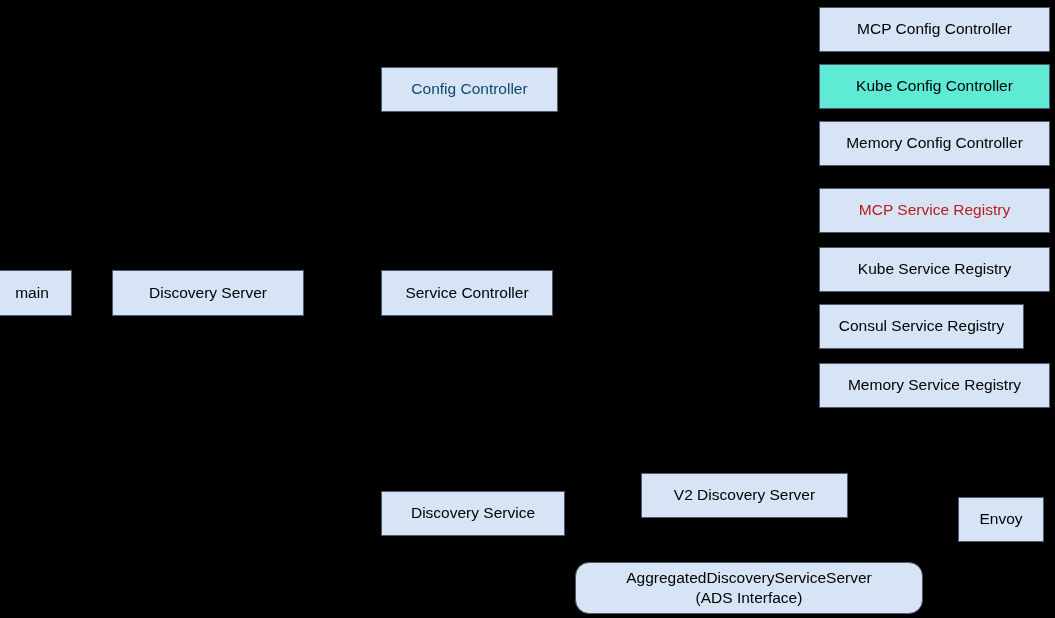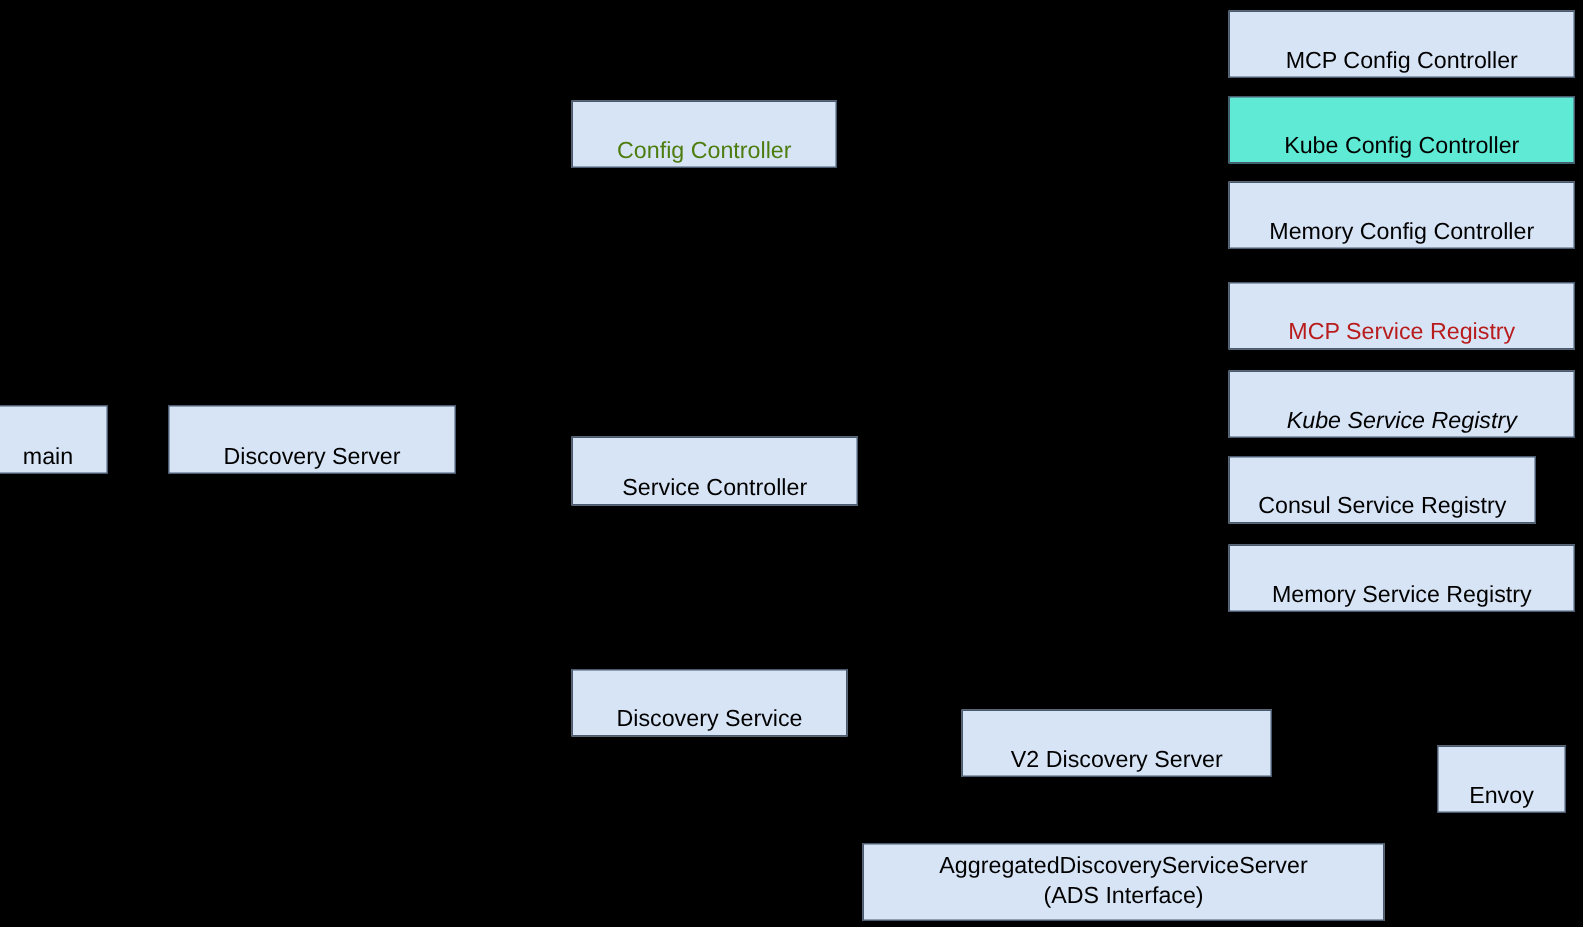--- a/index.html
+++ b/index.html
@@ -18,21 +18,21 @@
   }
   .node {
     position: absolute;
     box-sizing: border-box;
     background: #d7e4f5;
     border: 1px solid #4a5a70;
     color: #000000;
     font-size: 15.5px;
     line-height: 1.22;
     display: flex;
-    align-items: flex-end;
+    align-items: center;
     overflow: hidden;
     white-space: pre;
   }
   
   .node > .label {
     display: block;
     width: 100%;
     text-align: center;
     padding: 0 6px;
     box-sizing: border-box;
@@ -44,27 +44,27 @@
     white-space: pre-line;
     line-height: 1.30;
   }
 </style>
 </head>
 <body>
 
 <div id="canvas" style="width: 1055px; height: 618px; background: rgb(0, 0, 0);">
     <div class="node" style="left: -8px; top: 270px; width: 80px; height: 46px; background: rgb(215, 228, 245); border-color: rgb(74, 90, 112); color: rgb(0, 0, 0);"><span class="label">main</span></div>
     <div class="node" style="left: 112px; top: 270px; width: 192px; height: 46px; background: rgb(215, 228, 245); border-color: rgb(74, 90, 112); color: rgb(0, 0, 0);"><span class="label">Discovery Server</span></div>
-    <div class="node" style="left: 381px; top: 67px; width: 177px; height: 45px; background: rgb(215, 228, 245); border-color: rgb(74, 90, 112); color: #4d7c0f;"><span class="label">Config Controller</span></div>
-    <div class="node" style="left: 381px; top: 270px; width: 191px; height: 46px; background: rgb(215, 228, 245); border-color: rgb(74, 90, 112); color: rgb(0, 0, 0); margin-top: 21px;"><span class="label">Service Controller</span></div>
-    <div class="node" style="left: 381px; top: 446px; width: 184px; height: 45px; background: rgb(215, 228, 245); border-color: rgb(74, 90, 112); color: rgb(0, 0, 0);"><span class="label">Discovery Service</span></div>
+    <div class="node" style="left: 381px; top: 67px; width: 177px; height: 45px; background: rgb(215, 228, 245); border-color: rgb(74, 90, 112); color: #0c4a6e;"><span class="label">Config Controller</span></div>
+    <div class="node" style="left: 381px; top: 270px; width: 172px; height: 46px; background: rgb(215, 228, 245); border-color: rgb(74, 90, 112); color: rgb(0, 0, 0);"><span class="label">Service Controller</span></div>
+    <div class="node" style="left: 381px; top: 491px; width: 184px; height: 45px; background: rgb(215, 228, 245); border-color: rgb(74, 90, 112); color: rgb(0, 0, 0);"><span class="label">Discovery Service</span></div>
     <div class="node" style="left: 819px; top: 7px; width: 231px; height: 45px; background: rgb(215, 228, 245); border-color: rgb(74, 90, 112); color: rgb(0, 0, 0);"><span class="label">MCP Config Controller</span></div>
     <div class="node" style="left: 819px; top: 64px; width: 231px; height: 45px; background: #5eead4; border-color: rgb(74, 90, 112); color: rgb(0, 0, 0);"><span class="label">Kube Config Controller</span></div>
     <div class="node" style="left: 819px; top: 121px; width: 231px; height: 45px; background: rgb(215, 228, 245); border-color: rgb(74, 90, 112); color: #000000;"><span class="label">Memory Config Controller</span></div>
     <div class="node" style="left: 819px; top: 188px; width: 231px; height: 45px; background: rgb(215, 228, 245); border-color: rgb(74, 90, 112); color: #b91c1c;"><span class="label">MCP Service Registry</span></div>
-    <div class="node" style="left: 819px; top: 247px; width: 231px; height: 45px; background: rgb(215, 228, 245); border-color: rgb(74, 90, 112); color: rgb(0, 0, 0); font-style: italic;"><span class="label">Kube Service Registry</span></div>
+    <div class="node" style="left: 819px; top: 247px; width: 231px; height: 45px; background: rgb(215, 228, 245); border-color: rgb(74, 90, 112); color: rgb(0, 0, 0);"><span class="label">Kube Service Registry</span></div>
     <div class="node" style="left: 819px; top: 304px; width: 205px; height: 45px; background: rgb(215, 228, 245); border-color: rgb(74, 90, 112); color: rgb(0, 0, 0);"><span class="label">Consul Service Registry</span></div>
     <div class="node" style="left: 819px; top: 363px; width: 231px; height: 45px; background: rgb(215, 228, 245); border-color: rgb(74, 90, 112); color: rgb(0, 0, 0);"><span class="label">Memory Service Registry</span></div>
     <div class="node" style="left: 641px; top: 473px; width: 207px; height: 45px; background: rgb(215, 228, 245); border-color: rgb(74, 90, 112); color: rgb(0, 0, 0);"><span class="label">V2 Discovery Server</span></div>
     <div class="node" style="left: 958px; top: 473px; width: 86px; height: 45px; background: rgb(215, 228, 245); border-color: rgb(74, 90, 112); color: rgb(0, 0, 0); margin-top: 24px;"><span class="label">Envoy</span></div>
-    <div class="node two-line" style="left: 575px; top: 562px; width: 348px; height: 52px; background: rgb(215, 228, 245); border-color: rgb(74, 90, 112); color: rgb(0, 0, 0);"><span class="label">AggregatedDiscoveryServiceServer
+    <div class="node two-line" style="left: 575px; top: 562px; width: 348px; height: 52px; background: rgb(215, 228, 245); border-color: rgb(74, 90, 112); color: rgb(0, 0, 0); border-radius: 14px;"><span class="label">AggregatedDiscoveryServiceServer
 (ADS Interface)</span></div>
   </div>
 
 </body></html>

